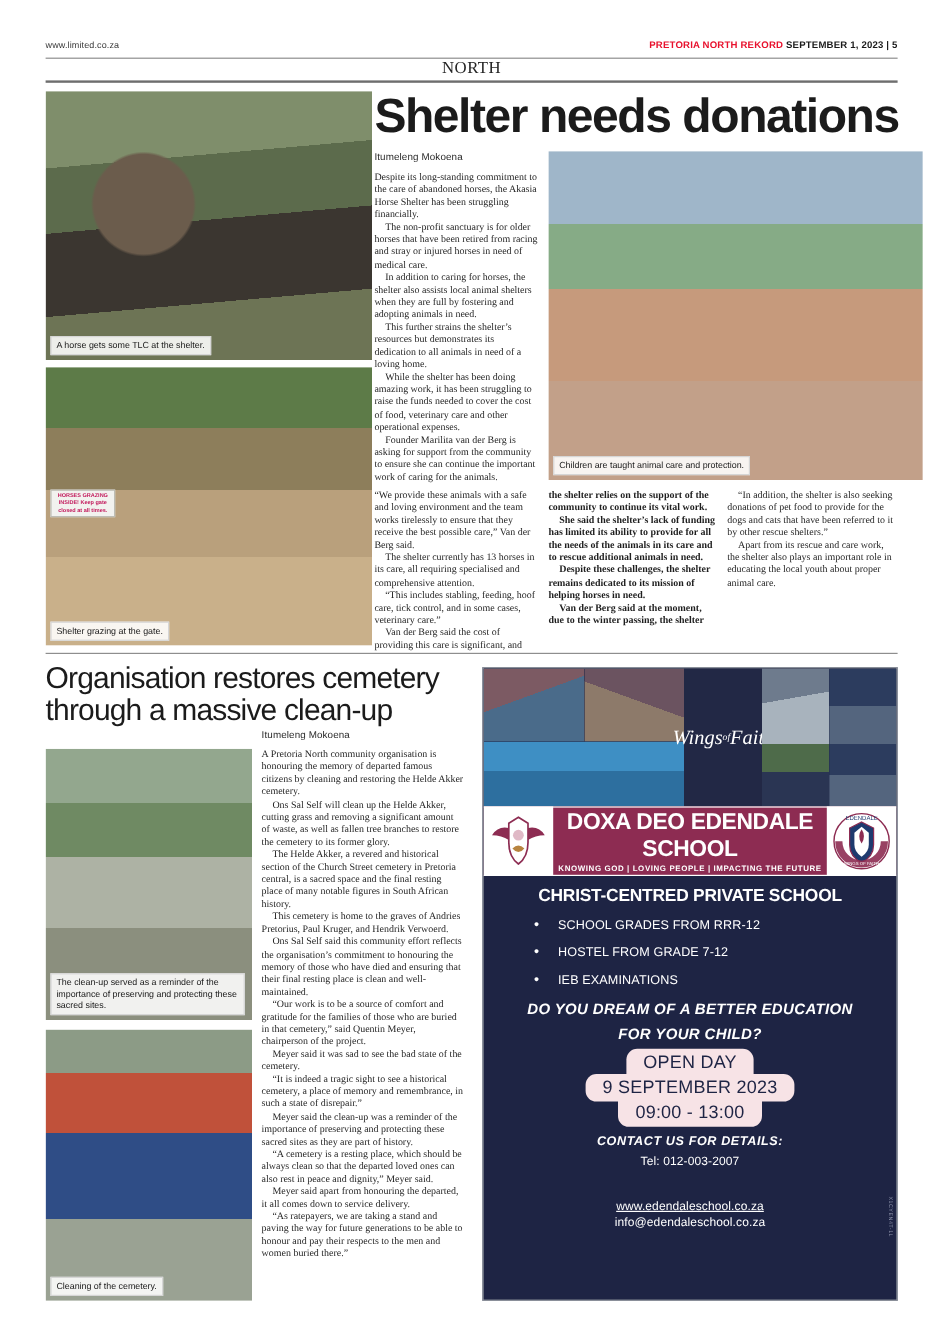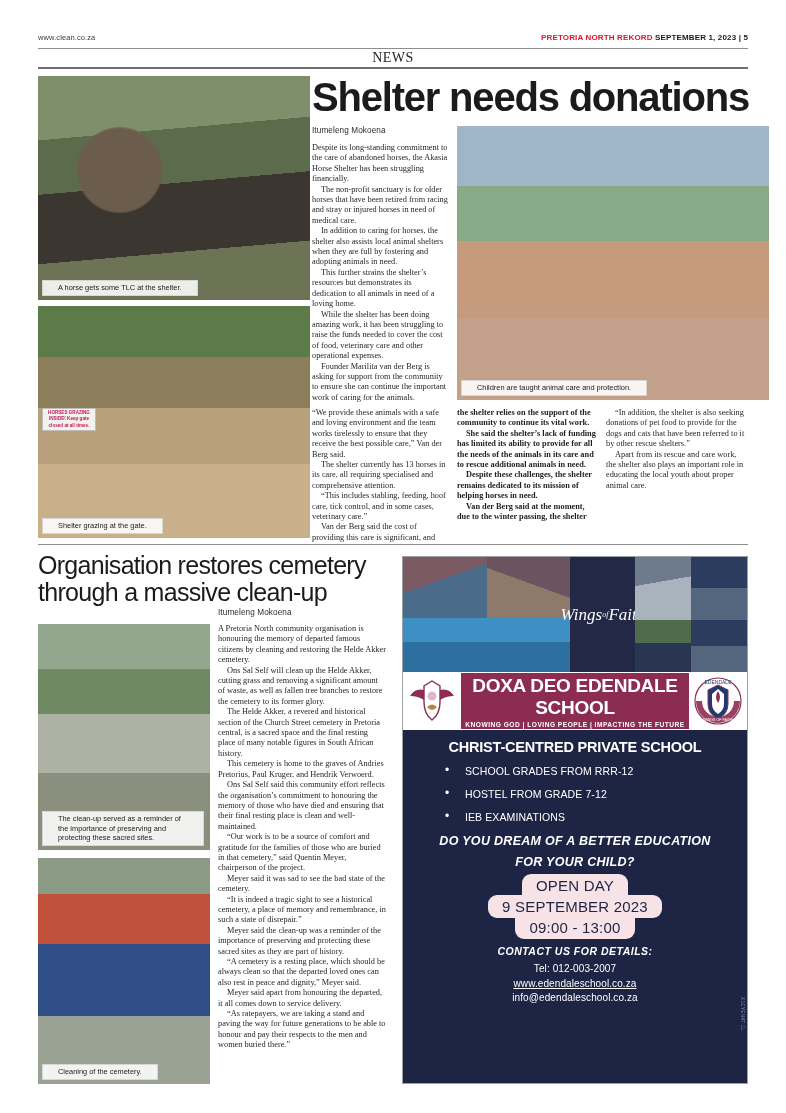--- a/index.html
+++ b/index.html
@@ -36,21 +36,21 @@
     font-size:14px; color:#262626; letter-spacing:.4px; line-height:19px;
   }
 
   
   .photo { position:absolute; overflow:hidden; background:#b9c2c8; }
   .cap {
     position:absolute; left:4px; bottom:4px; max-width:calc(100% - 10px);
     background:rgba(255,255,255,.88);
     font-family:"Liberation Sans", sans-serif;
     font-size:7.4px; line-height:9.6px; color:#1a1a1a;
-    padding:2px 15px; border:0.5px solid #d6d6d6;
+    padding:2px 4px; border:0.5px solid #d6d6d6;
   }
 
   
   .hl1 {
     position:absolute; left:312px; top:76px; width:440px;
     font-family:"Liberation Sans", sans-serif;
     font-weight:bold; font-size:40px; line-height:42px;
     letter-spacing:-1.2px; color:#1b1b1b;
   }
   .byline {
@@ -150,21 +150,21 @@
   .od.r2b { border-radius:9px; margin-top:-2px; }
   .od.r3b { border-radius:0 0 9px 9px; margin-top:-2px; }
   .ad-contact {
     font-family:"Liberation Sans", sans-serif; font-weight:bold; font-style:italic;
     font-size:10.5px; letter-spacing:.5px; margin:6px 0 5px;
   }
   .ad-line {
     font-family:"Liberation Sans", sans-serif; font-size:10px;
     line-height:14.5px; letter-spacing:.1px;
   }
-  .ad-line.link { text-decoration:underline; }
+  .ad-line.link { text-decoration:underline;margin-top:22px; }
   .ad-code {
     position:absolute; right:2px; bottom:52px;
     font-family:"Liberation Sans", sans-serif; font-size:4.5px;
     color:#8a90a8; writing-mode:vertical-rl; letter-spacing:.4px;
   }
 
   
   .pf { width:100%; height:100%; }
   .p-horse1 { background:
       radial-gradient(circle at 30% 42%, #6b5c4c 0 18%, transparent 19%),
@@ -190,28 +190,28 @@
     color:#c2185b; text-align:center; line-height:6.4px; padding:1px 0;
   }
   .crest-svg { display:block; }
 </style>
 </head>
 <body>
 
 <div class="page">
 
   <div class="masthead">
-    <span class="mast-url">www.clean.co.za</span>
+    <span class="mast-url">www.limited.co.za</span>
     <span class="mast-right">
       <span class="mast-red">PRETORIA NORTH REKORD</span>
       <span>SEPTEMBER 1, 2023  |  5</span>
     </span>
   </div>
   <div class="rule r1"></div>
-  <div class="section-label">NEWS</div>
+  <div class="section-label">NORTH</div>
   <div class="rule r2"></div>
 
   <h1 class="hl1">Shelter needs donations</h1>
 
   <div class="photo" style="left:38px; top:76px; width:272px; height:224px;">
     <div class="pf p-horse1"></div>
     <div class="cap">A horse gets some TLC at the shelter.</div>
   </div>
 
   <div class="photo" style="left:38px; top:306px; width:272px; height:232px;">

